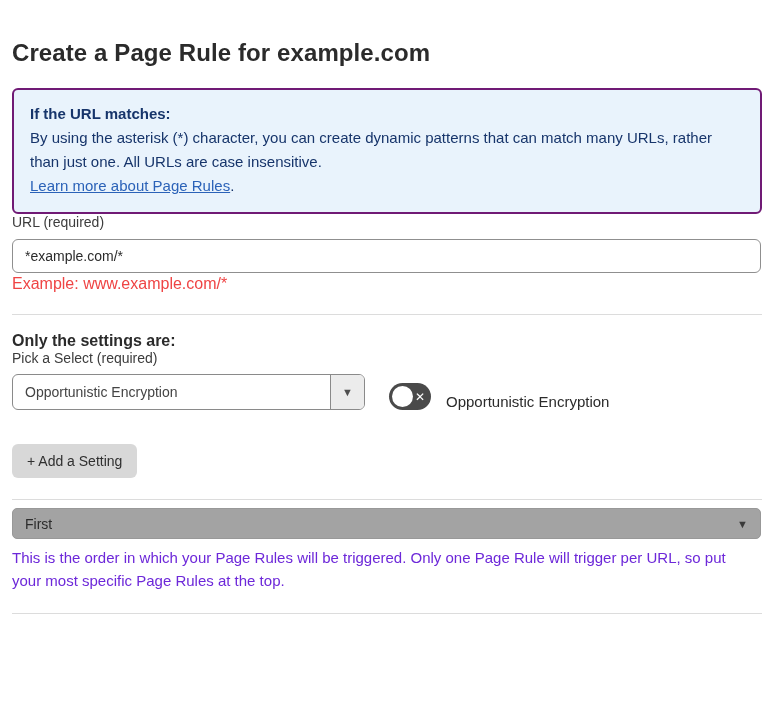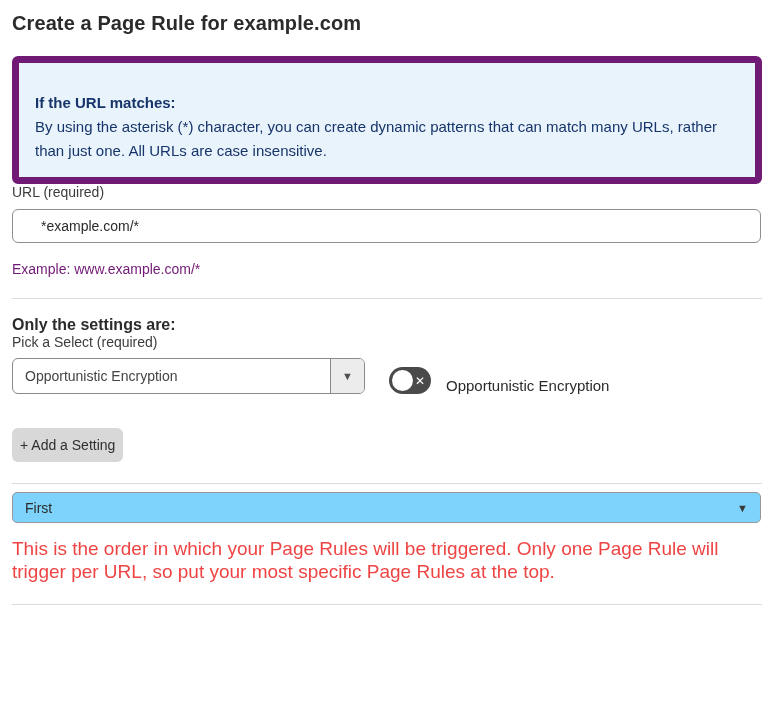--- a/index.html
+++ b/index.html
@@ -6,33 +6,34 @@
   html, body {
     width: 775px; height: 717px;
     background: #ffffff;
     font-family: "Liberation Sans", sans-serif;
     color: #2b2b2b;
     overflow: hidden;
   }
   .page { padding: 12px 13px 0 12px; width: 775px; }
 
   .page-title {
-    font-size: 20px;
+    font-size: 24px;
     font-weight: 700;
     color: #2b2b2b;
     letter-spacing: 0.1px;
+    margin-top: 27px;
   }
 
   
   .info-box {
     margin-top: 21px;
     background: #e9f3fc;
-    border: 7px solid #701a75;
-    border-radius: 6px;
-    padding: 28px 16px 14px 16px;
+    border: 2px solid #701a75;
+    border-radius: 6px;
+    padding: 12px 16px 14px 16px;
     color: #17356b;
     font-size: 15px;
     line-height: 24px;
   }
   .info-box .info-heading { font-weight: 700; }
   .info-box .info-link {
     color: #2b62b8;
     text-decoration: underline;
     cursor: pointer;
   }
@@ -42,31 +43,31 @@
     font-size: 14px;
     color: #3c3c3c;
   }
 
   .text-input {
     margin-top: 9px;
     width: 749px;
     height: 34px;
     border: 1px solid #8f8f8f;
     border-radius: 6px;
-    padding: 0 28px;
+    padding: 0 12px;
     font-size: 14px;
     font-family: "Liberation Sans", sans-serif;
     color: #2b2b2b;
     background: #fff;
     display: block;
   }
   .helper-text {
-    margin-top: 18px;
-    font-size: 14px;
-    color: #701a75;
+    margin-top: 2px;
+    font-size: 16px;
+    color: #ef4444;
   }
 
   .divider {
     border: none;
     border-top: 1px solid #dcdcdc;
     margin-top: 21px;
   }
 
   .section-heading {
     font-size: 16px;
@@ -143,63 +144,64 @@
     font-size: 15px;
     color: #2b2b2b;
   }
 
   .btn {
     display: inline-block;
     border: none;
     border-radius: 6px;
     font-family: "Liberation Sans", sans-serif;
     font-size: 14px;
-    padding: 9px 8px;
+    padding: 9px 15px;
     cursor: pointer;
     color: #2f2f2f;
     background: #d8d8d8;
   }
   .btn-add { margin-top: 34px; }
 
   
   .order-select {
     margin-top: 8px;
     width: 749px;
     height: 31px;
     border: 1px solid #989898;
     border-radius: 5px;
-    background: #7dd3fc;
+    background: #a3a3a3;
     display: flex;
     align-items: center;
     justify-content: space-between;
     padding: 0 12px;
     font-size: 14px;
     color: #2b2b2b;
     cursor: pointer;
   }
   .order-select .order-caret { color: #3a3a3a; font-size: 11px; }
 
   .order-helper {
-    margin-top: 14px;
-    font-size: 19px;
+    margin-top: 7px;
+    font-size: 15px;
     line-height: 23px;
-    color: #ef4444;
+    color: #6d28d9;
     max-width: 745px;
   }
 </style>
 </head>
 <body>
 
 <div class="page">
 
   <h1 class="page-title">Create a Page Rule for example.com</h1>
 
   <div class="info-box">
     <div class="info-heading">If the URL matches:</div>
     <div class="info-body">By using the asterisk (*) character, you can create dynamic patterns that can match many URLs, rather than just one. All URLs are case insensitive.</div>
+    <div><span class="info-link">Learn more about Page Rules</span><span class="info-link-suffix">.</span></div>
   </div>
 
   <div class="field-label">URL (required)</div>
   <input class="text-input" type="text" value="*example.com/*" style="">
   <div class="helper-text">Example: www.example.com/*</div>
 
   <hr class="divider">
 
   <div class="section-heading">Only the settings are:</div>
 

